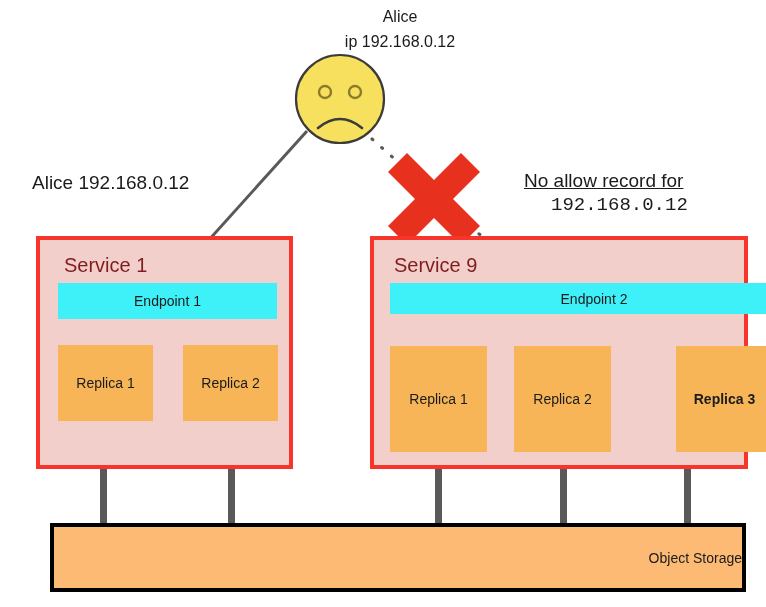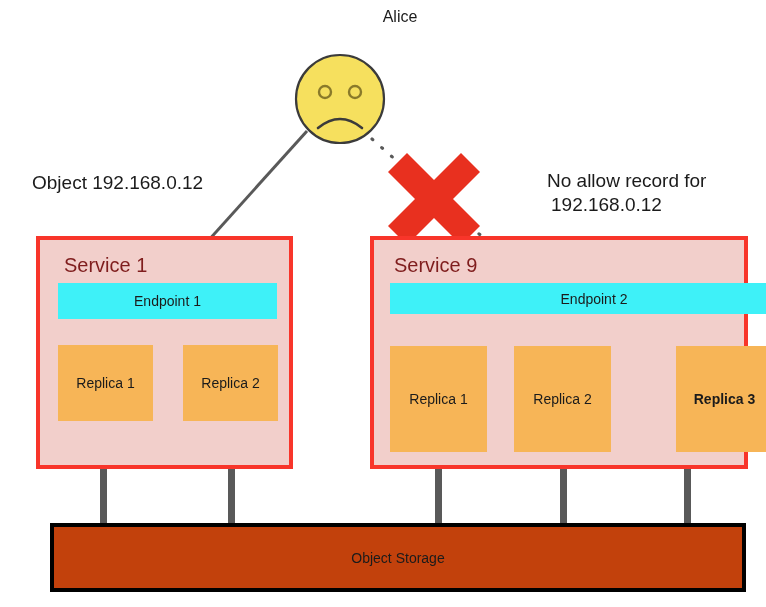--- a/index.html
+++ b/index.html
@@ -61,44 +61,45 @@
   }
   .replica-box {
     background: #f7b557;
     display: flex;
     align-items: center;
     justify-content: center;
     font-size: 14px;
     color: #1b1b1b;
   }
   .storage-box {
-    background: #c2410c;
+    background: #fdba74;
     border: 4px solid #000000;
     display: flex;
     align-items: center;
-    justify-content: center;
+    justify-content: flex-end;
     font-size: 14px;
     color: #1b1b1b;
   }
   .conn {
     position: absolute;
     background: #595959;
     width: 7px;
   }
 </style>
 </head>
 <body>
 
 <div id="canvas">
 
   <div class="label actor-label" style="left:250px; top:8px;">Alice</div>
+  <div class="label actor-label" style="left:250px; top:33px;">ip 192.168.0.12</div>
 
-  <div class="label policy-label" style="left:32px; top:172px;">Object 192.168.0.12</div>
-  <div class="label policy-label" style="left:547px; top:170px;">No allow record for</div>
-  <div class="label policy-label" style="left:551px; top:194px;">192.168.0.12</div>
+  <div class="label policy-label" style="left:32px; top:172px;">Alice 192.168.0.12</div>
+  <div class="label policy-label" style="left:524px; top:170px;text-decoration:underline;">No allow record for</div>
+  <div class="label policy-label" style="left:551px; top:194px;font-family:Liberation Mono, monospace;">192.168.0.12</div>
 
   <svg class="svg-layer" viewBox="0 0 766 607">
 
     <g>
       <line x1="307" y1="131" x2="180" y2="272" stroke="#595959" stroke-width="3"></line>
       <polygon points="172,281 192,266 182,262" fill="#595959"></polygon>
       <polygon points="172,281 183,263 190,275" fill="#595959"></polygon>
     </g>
 
     <g>

